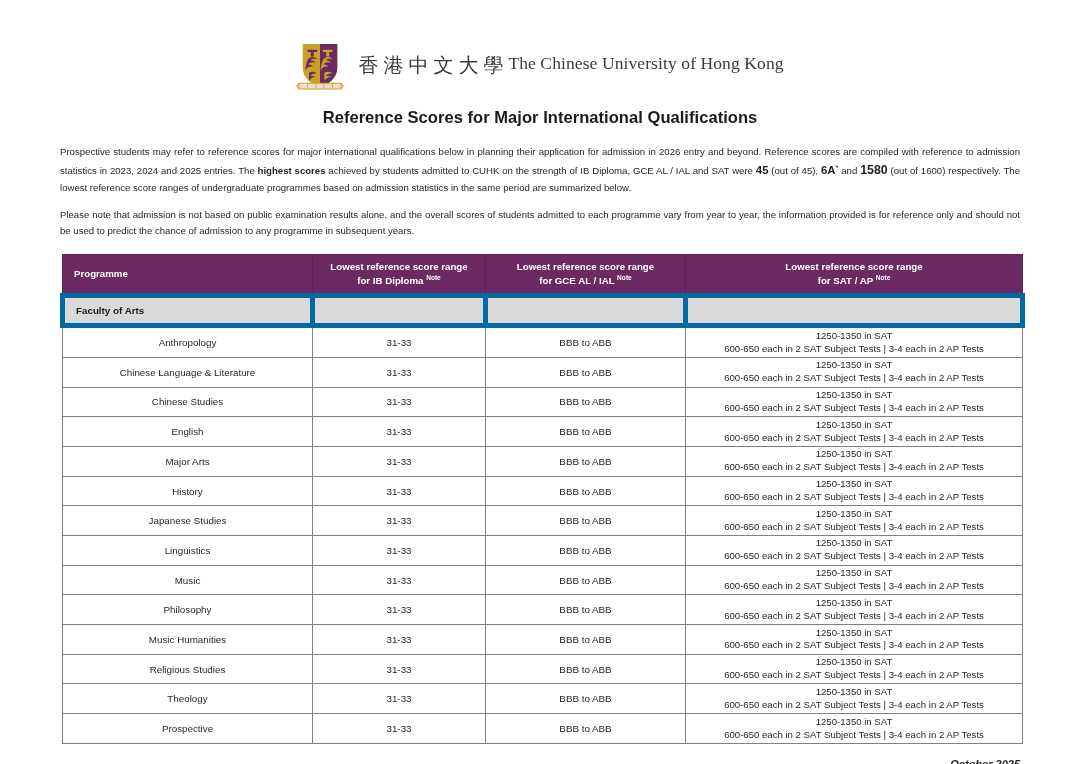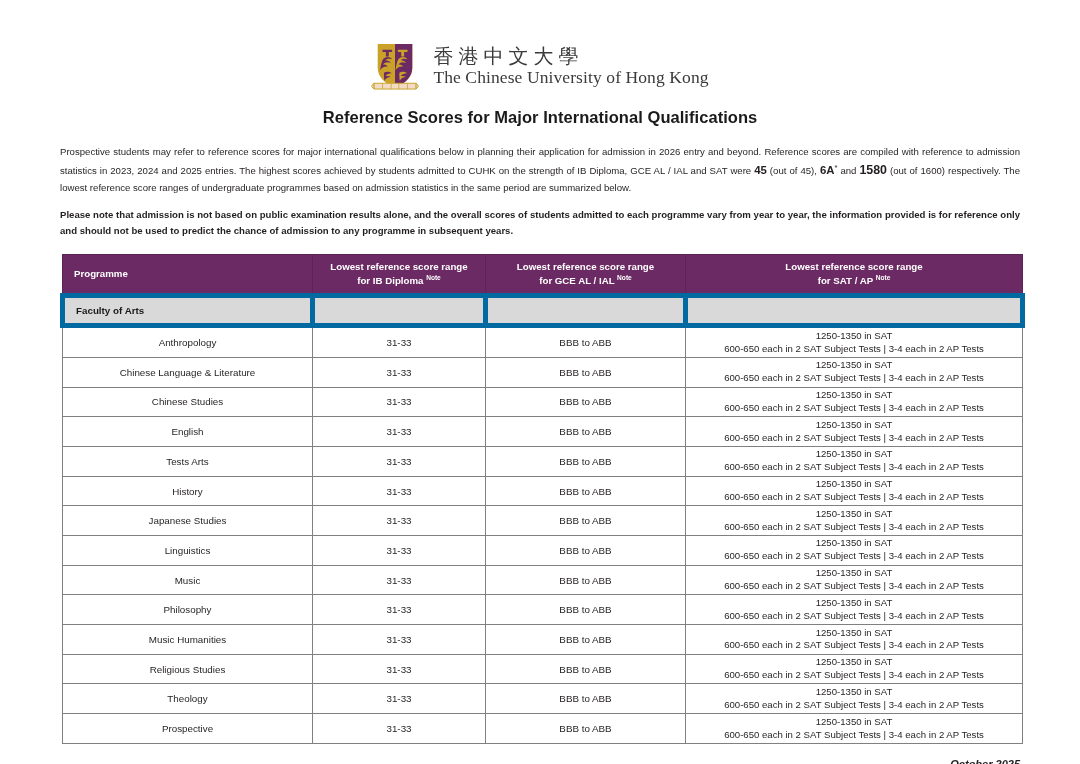--- a/index.html
+++ b/index.html
@@ -32,21 +32,21 @@
     height: 52px;
   }
   .crest {
     width: 48px;
     height: 50px;
     flex: 0 0 auto;
     display: block;
   }
   .wordmark {
     display: flex;
-    flex-direction: column;
+    flex-direction: row;
     justify-content: center;
     line-height: 1;
   }
   .wordmark-cn {
     font-family: "DejaVu Sans", sans-serif;
     font-size: 20px;
     letter-spacing: 5px;
     color: #3b3b3b;
     margin-bottom: 3px;
   }
@@ -69,22 +69,22 @@
 
   
   .intro {
     margin-top: 17px;
     font-size: 9.6px;
     line-height: 1.62;
     text-align: justify;
     color: #231f20;
   }
   .intro p { margin: 0; }
-  .intro p + p { margin-top: 12px; font-weight: bold; }
-  .intro .b { font-weight: normal; }
+  .intro p + p { margin-top: 12px; }
+  .intro .b { font-weight: bold; }
   .intro .big { font-weight: bold; font-size: 11.4px; }
   .intro .bigger { font-weight: bold; font-size: 12.4px; }
   .intro sup { font-size: 7.5px; vertical-align: super; line-height: 0; }
 
   
   table.scores {
     margin-top: 16px;
     width: 960px;
     border-collapse: collapse;
     table-layout: fixed;
@@ -265,21 +265,21 @@
         <tr>
           <td class="prog">English</td>
           <td class="ctr">31-33</td>
           <td class="ctr">BBB to ABB</td>
           <td class="sat">
             <span class="l1">1250-1350 in SAT</span>
             <span class="l2">600-650 each in 2 SAT Subject Tests | 3-4 each in 2 AP Tests</span>
           </td>
         </tr>
         <tr>
-          <td class="prog">Tests Arts</td>
+          <td class="prog">Major Arts</td>
           <td class="ctr">31-33</td>
           <td class="ctr">BBB to ABB</td>
           <td class="sat">
             <span class="l1">1250-1350 in SAT</span>
             <span class="l2">600-650 each in 2 SAT Subject Tests | 3-4 each in 2 AP Tests</span>
           </td>
         </tr>
         <tr>
           <td class="prog">History</td>
           <td class="ctr">31-33</td>

